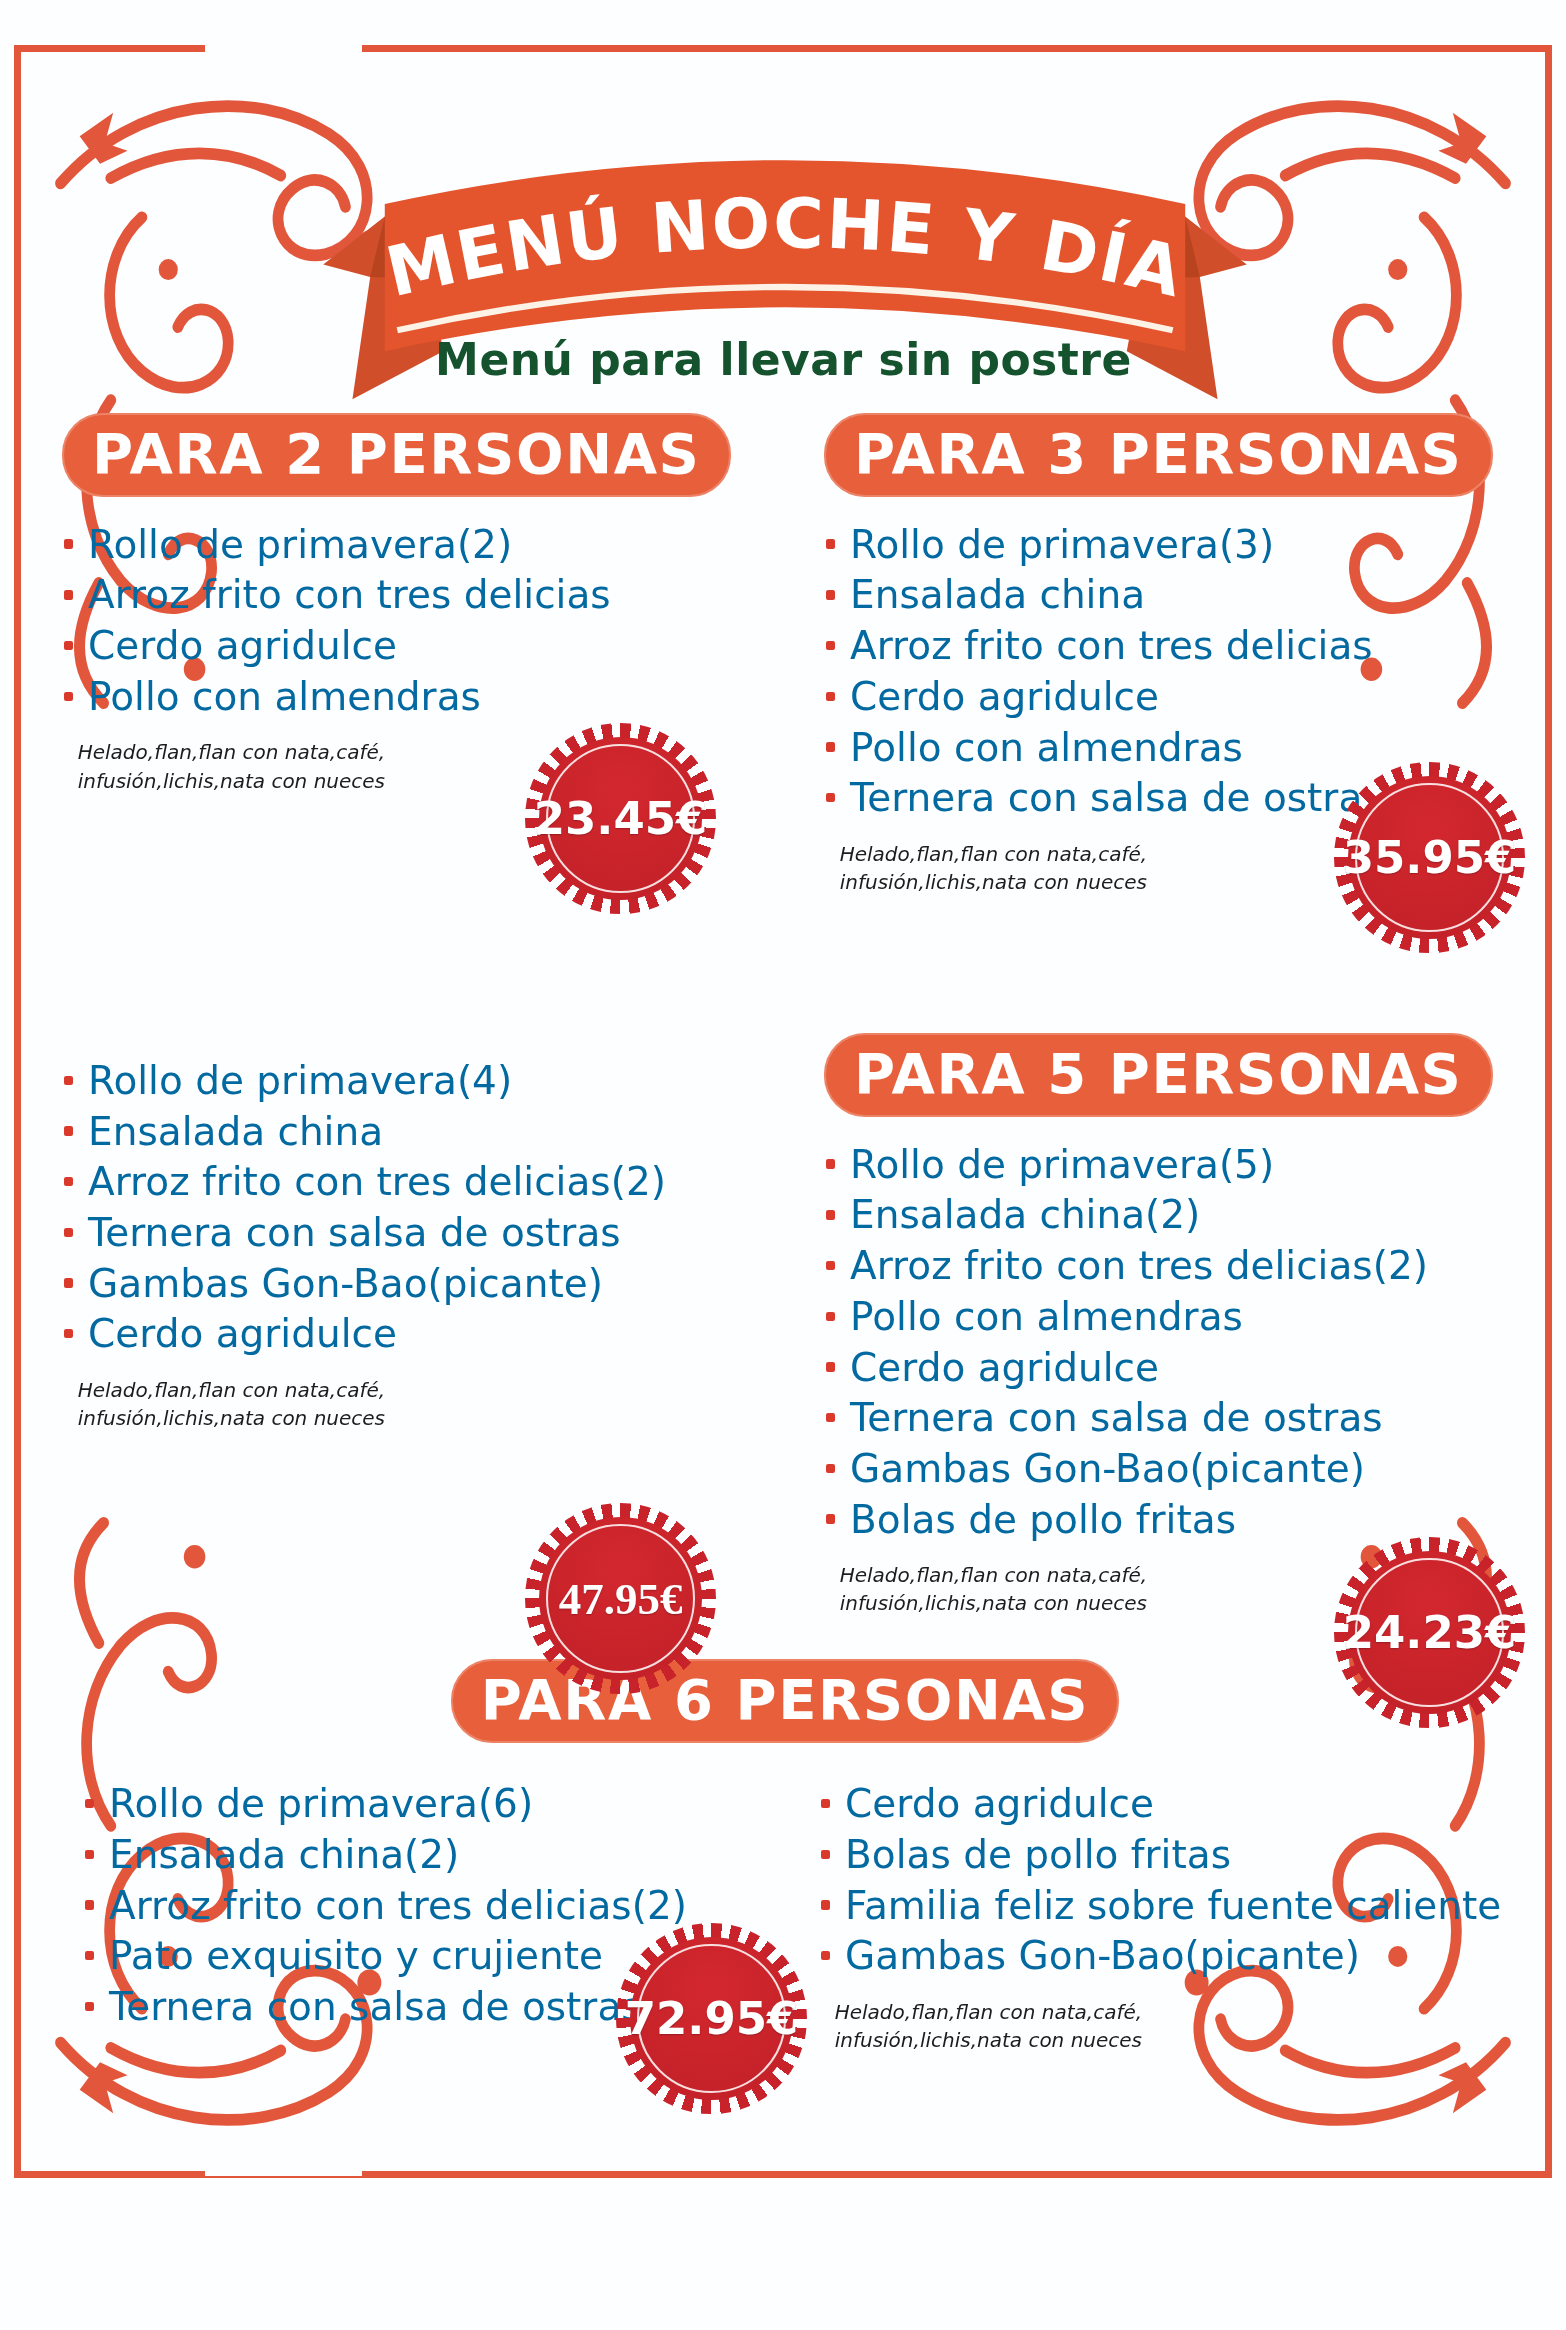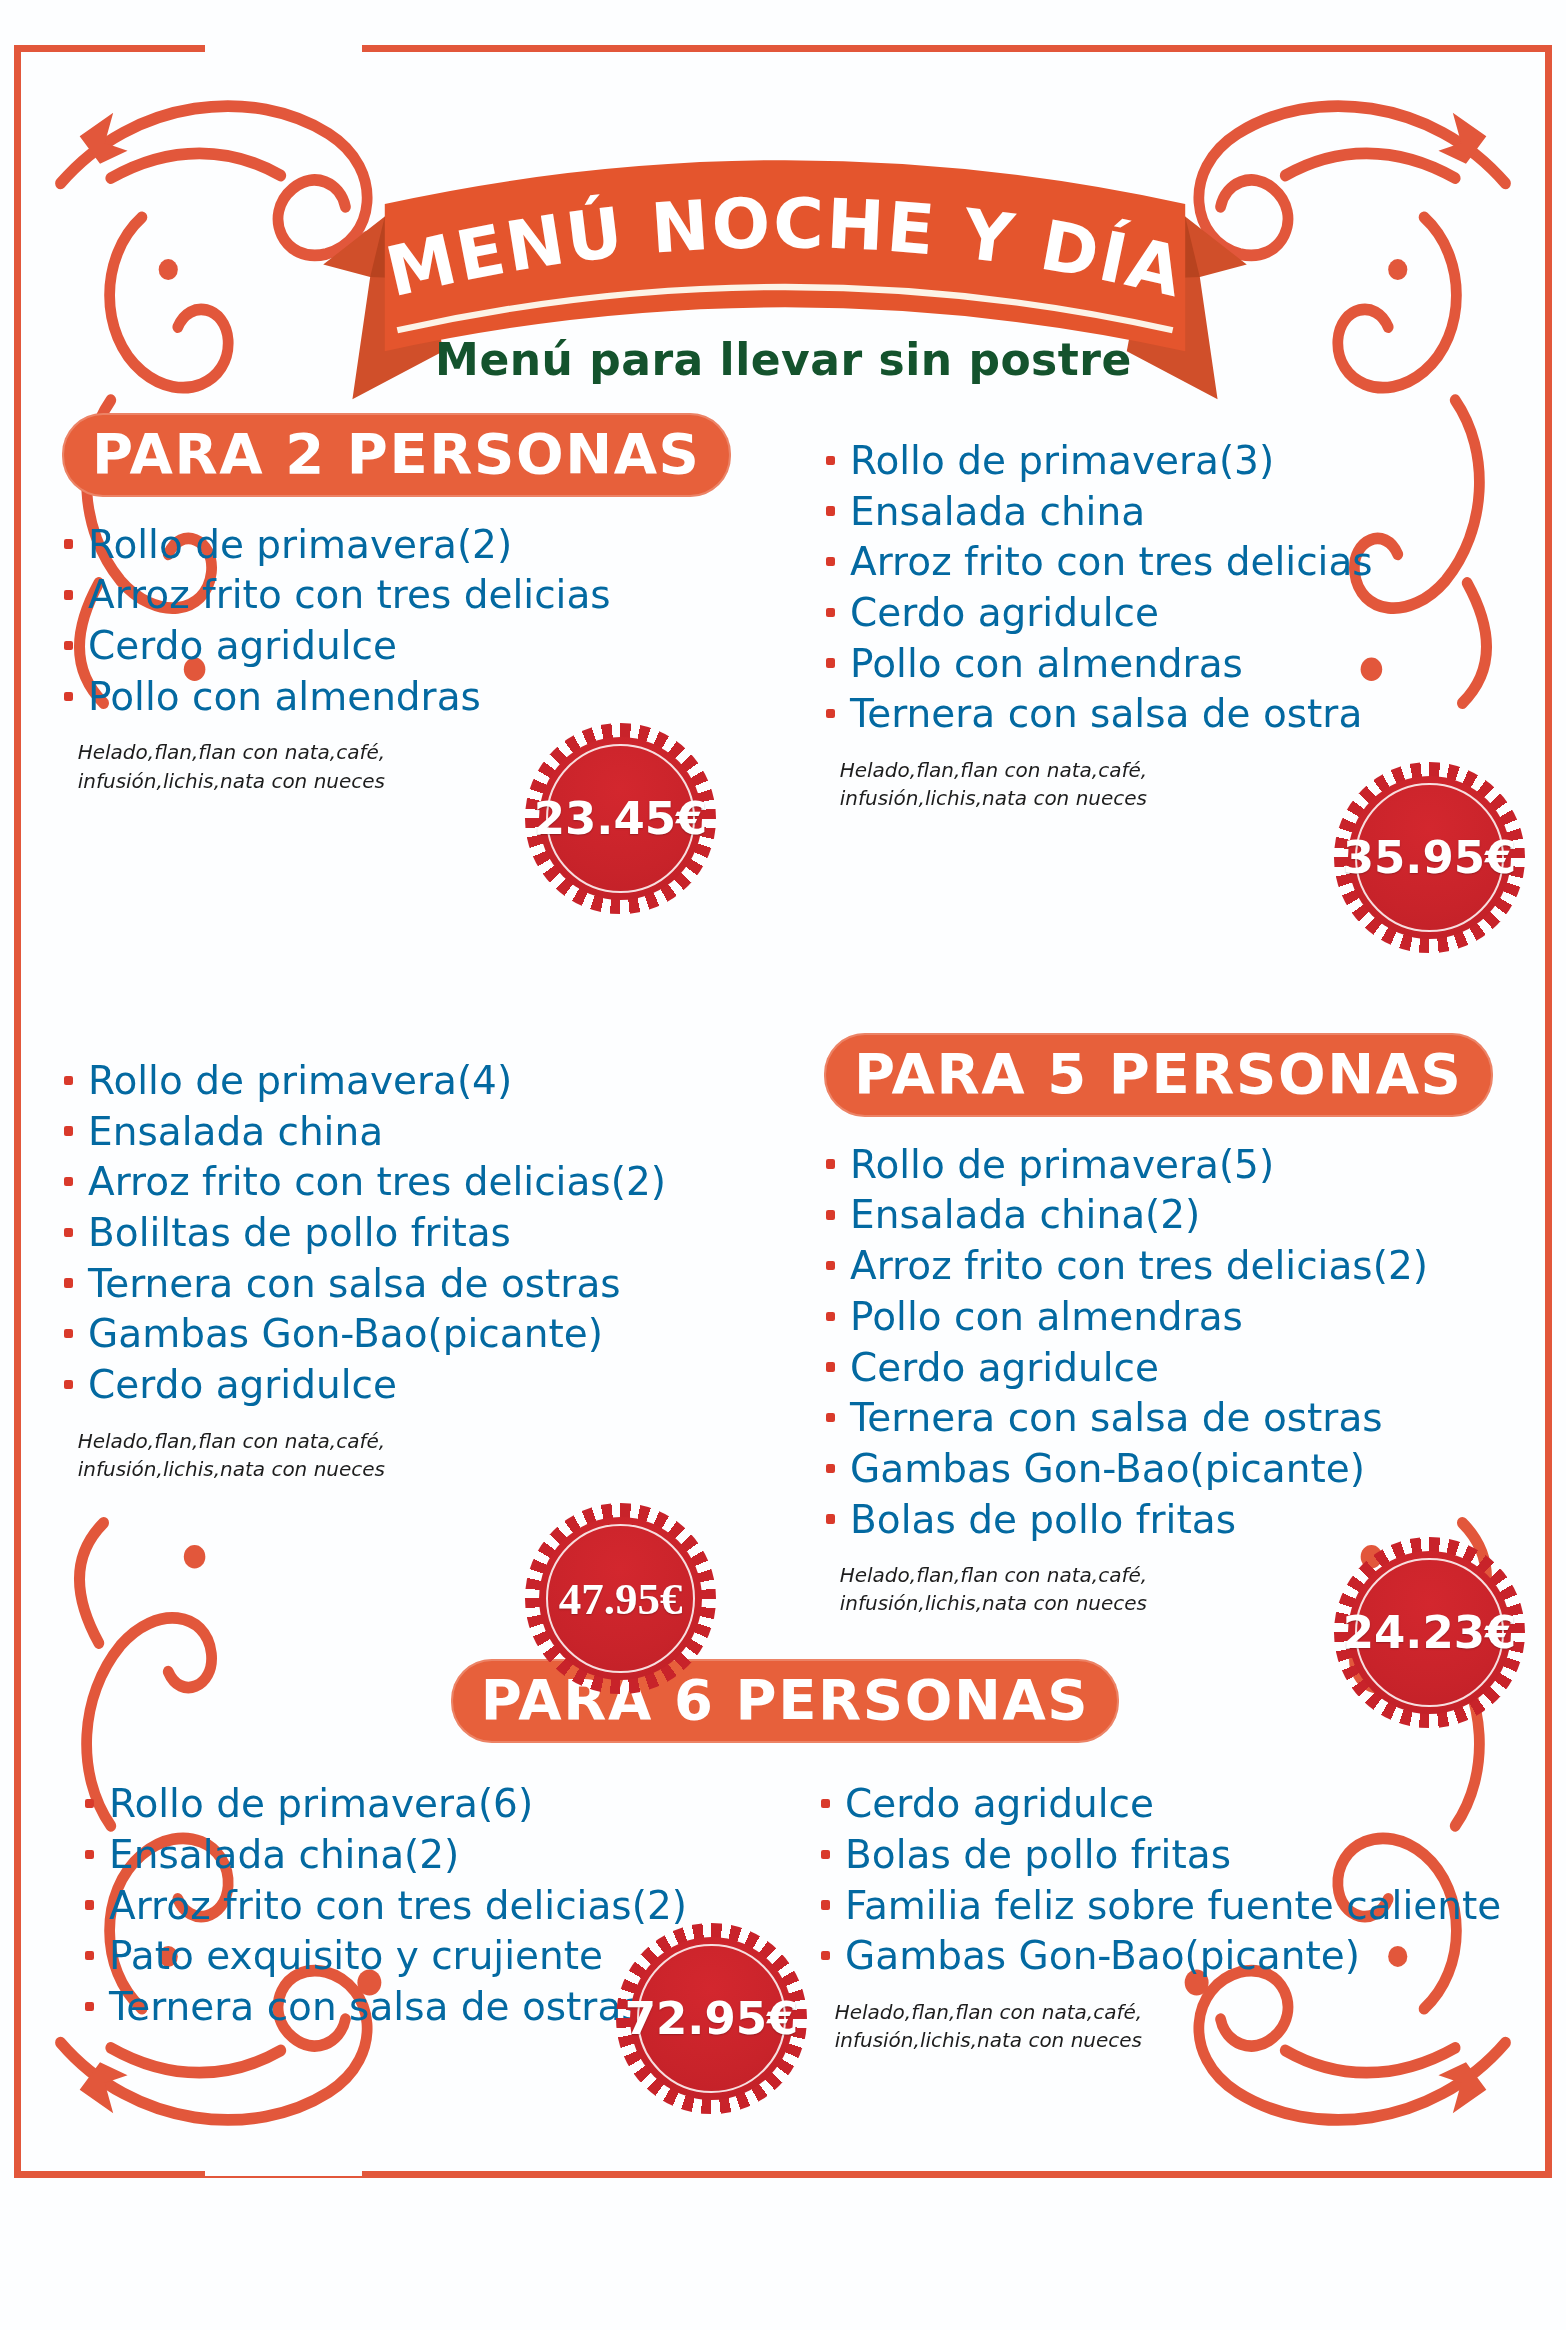--- a/index.html
+++ b/index.html
@@ -180,20 +180,21 @@
         <div class="dessert">
           <div>Helado,flan,flan con nata,café,</div>
           <div>infusión,lichis,nata con nueces</div>
         </div>
         <div class="badge b1">
           <span class="price">23.45€</span>
         </div>
       </div>
 
       <div class="section">
+        <span class="pill">PARA 3 PERSONAS</span>
         <ul class="items">
 
         <li><span class="bullet"></span><span>Rollo de primavera(3)</span></li>
             <li><span class="bullet"></span><span>Ensalada china</span></li>
             <li><span class="bullet"></span><span>Arroz frito con tres delicias</span></li>
             <li><span class="bullet"></span><span>Cerdo agridulce</span></li>
             <li><span class="bullet"></span><span>Pollo con almendras</span></li>
             <li><span class="bullet"></span><span>Ternera con salsa de ostra</span></li>
           </ul>
         <div class="dessert">
@@ -206,21 +207,20 @@
       </div>
     </div>
 
     <div class="row row-2">
       <div class="section">
         <ul class="items">
 
         <li><span class="bullet"></span><span>Rollo de primavera(4)</span></li>
             <li><span class="bullet"></span><span>Ensalada china</span></li>
             <li><span class="bullet"></span><span>Arroz frito con tres delicias(2)</span></li>
-            <li><span class="bullet"></span><span>Boliltas de pollo fritas</span></li>
             <li><span class="bullet"></span><span>Ternera con salsa de ostras</span></li>
             <li><span class="bullet"></span><span>Gambas Gon-Bao(picante)</span></li>
             <li><span class="bullet"></span><span>Cerdo agridulce</span></li>
           </ul>
         <div class="dessert">
           <div>Helado,flan,flan con nata,café,</div>
           <div>infusión,lichis,nata con nueces</div>
         </div>
         <div class="badge b3">
           <span class="price">47.95€</span>

